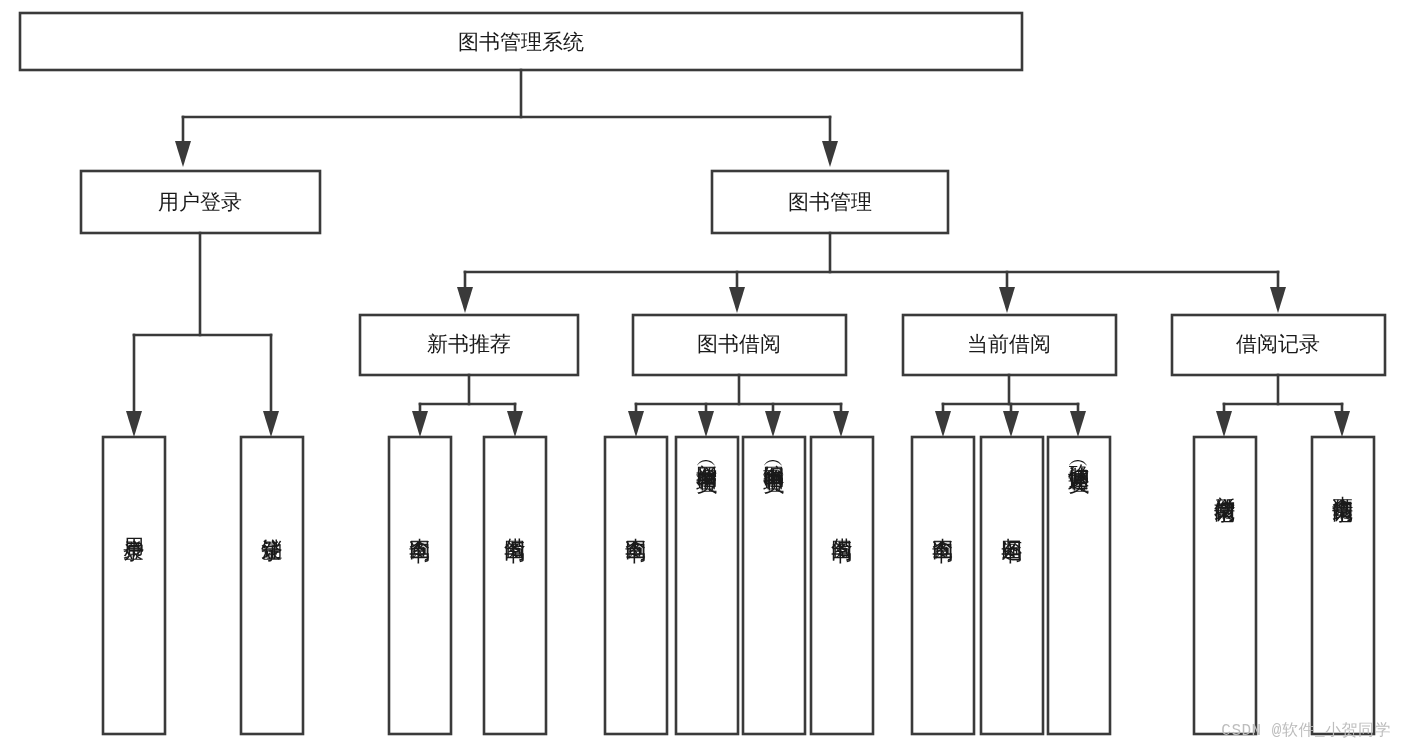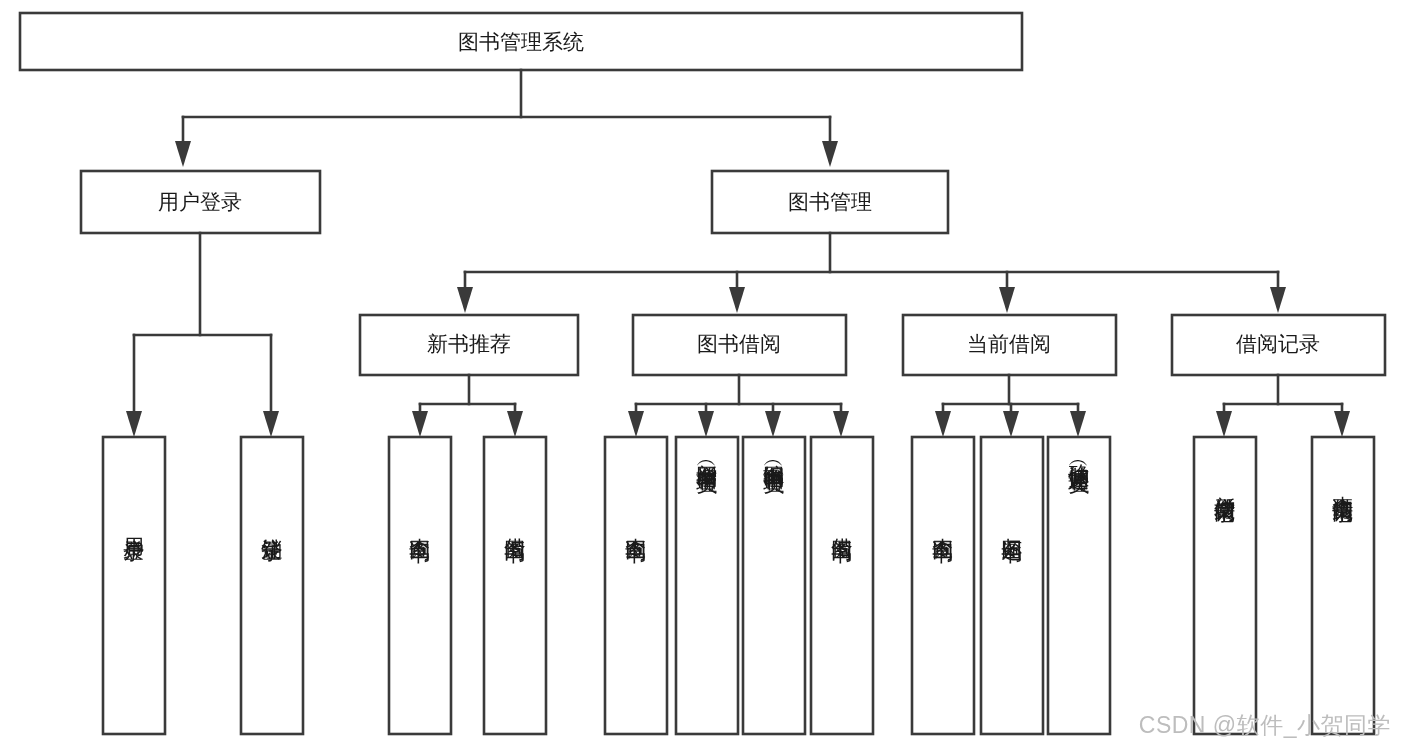--- a/index.html
+++ b/index.html
@@ -55,22 +55,22 @@
     font-size: 21px;
     line-height: 1.32;
     color: #1a1a1a;
     letter-spacing: 1.5px;
     white-space: nowrap;
   }
   #watermark {
     position: absolute;
     right: 14px;
     bottom: 6px;
-    font-family: Liberation Sans, sans-serif;
-    font-size: 23px;
+    font-family: Liberation Mono, monospace;
+    font-size: 16px;
     color: #bdbdbd;
     white-space: nowrap;
     letter-spacing: 0.5px;
   }
 </style>
 </head>
 <body>
 
 <svg id="diagram" viewBox="0 0 1405 747">
 

